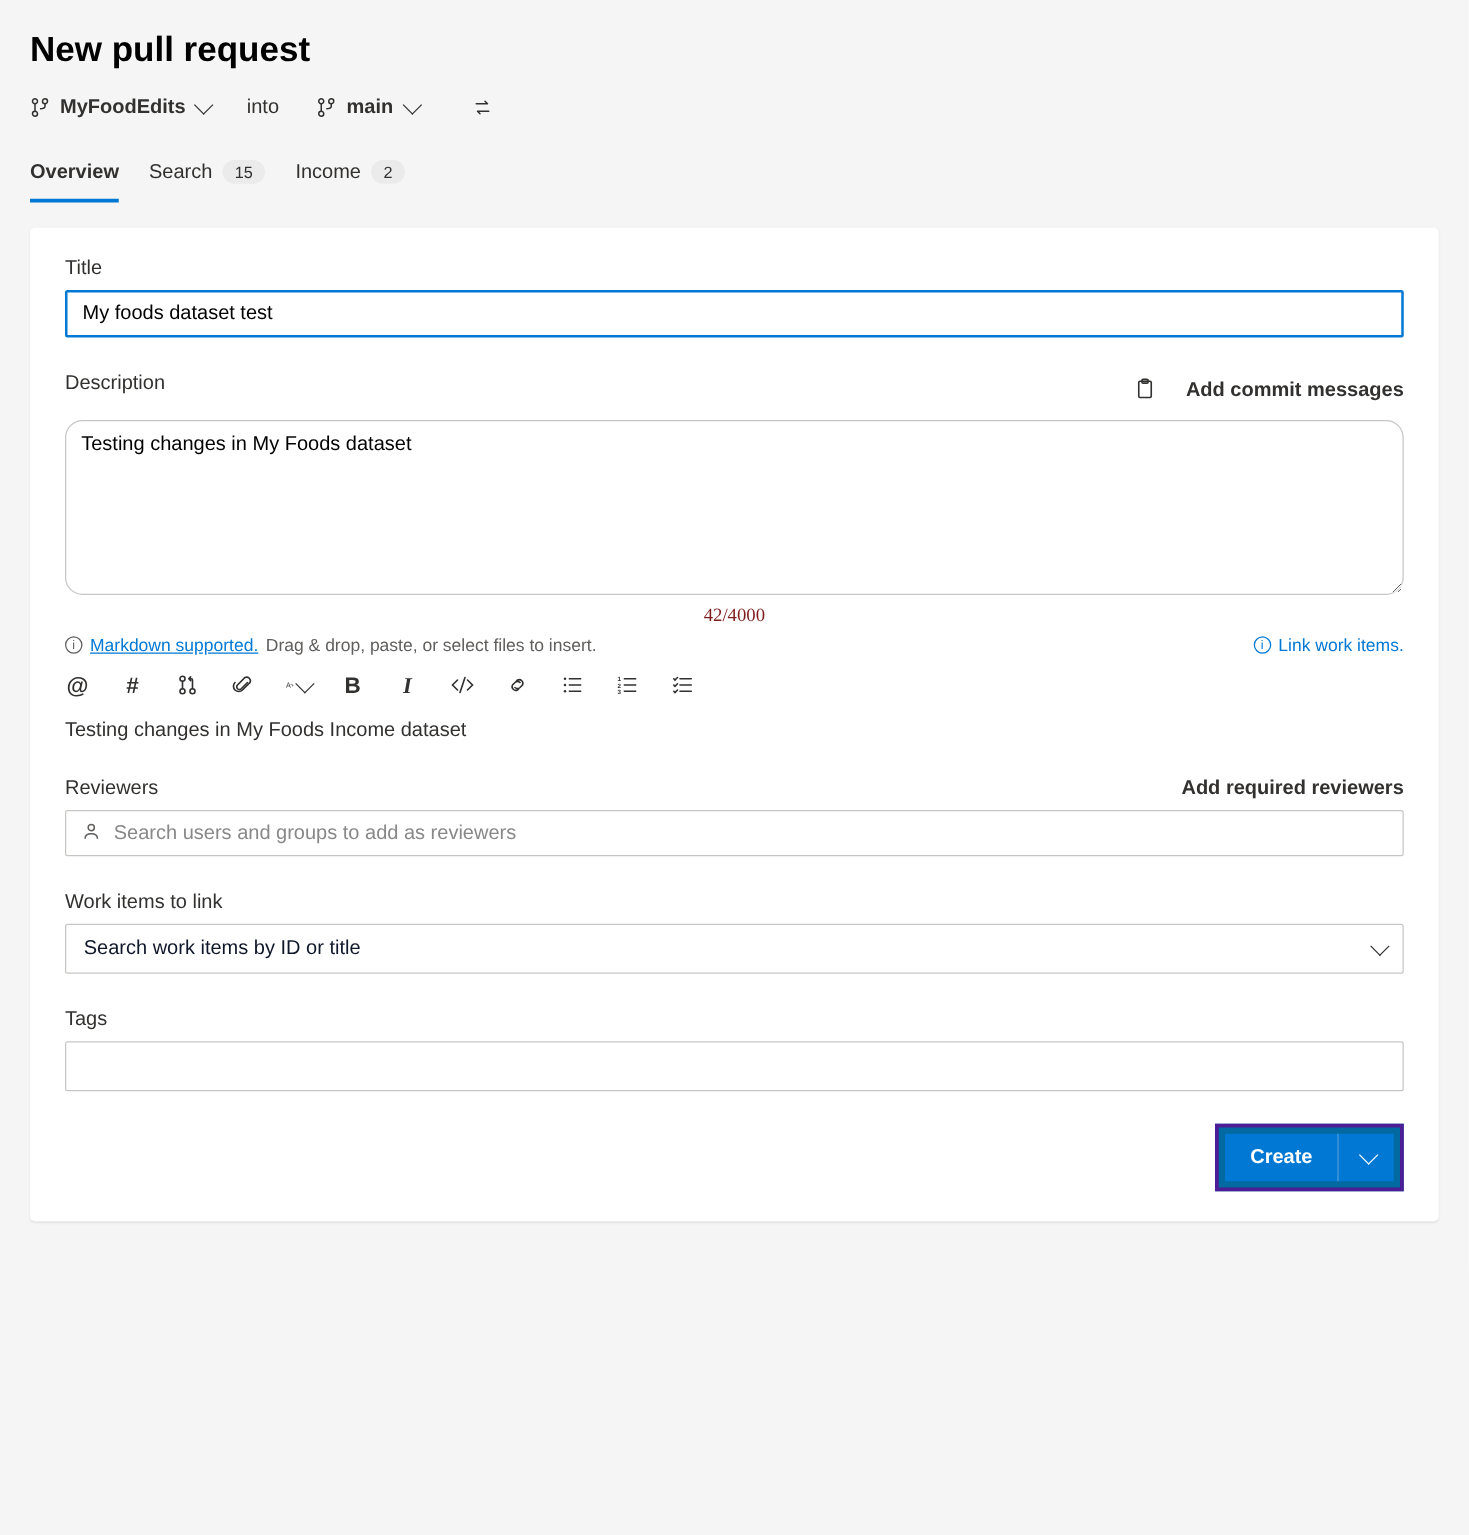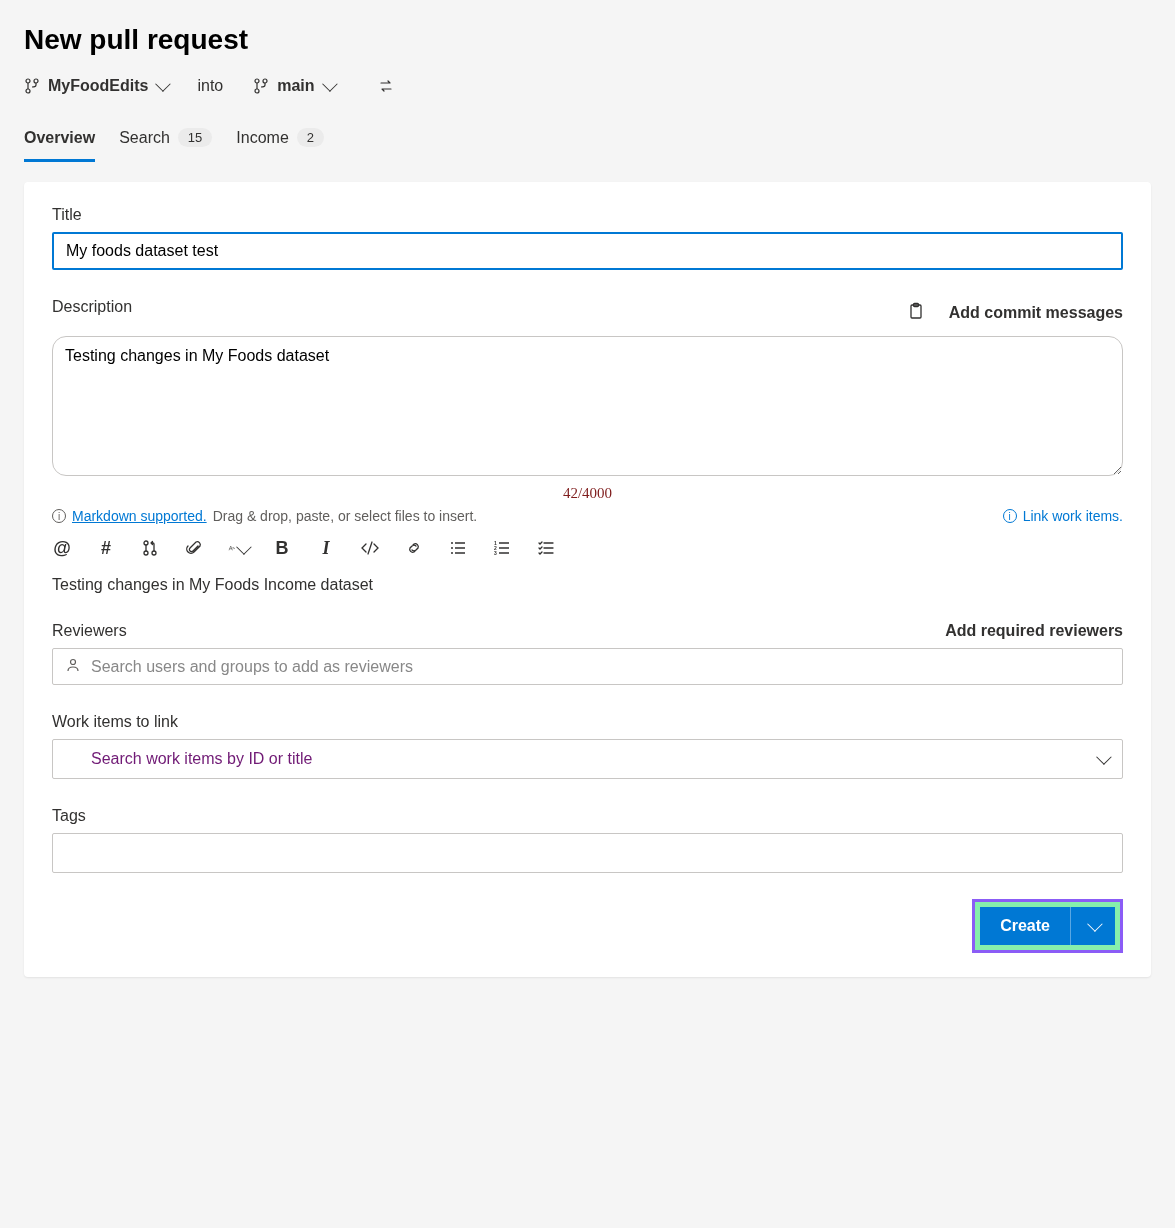--- a/index.html
+++ b/index.html
@@ -173,30 +173,30 @@
     .input-with-icon input::placeholder { color: #888; }
     .select-row {
       display: flex;
       align-items: center;
       justify-content: space-between;
       border: 1px solid #c8c6c4;
       border-radius: 2px;
       padding: 10px 14px;
       cursor: pointer;
     }
-    .select-placeholder { color: #701a75; font-size: 16px; margin-left: 24px; }
+    .select-placeholder { color: #0f172a; font-size: 16px; }
     .footer {
       display: flex;
       justify-content: flex-end;
       margin-top: 26px;
     }
     .create-wrap {
-      border: 3px solid #8b5cf6;
+      border: 3px solid #4c1d95;
       padding: 5px;
-      background: #86efac;
+      background: #0369a1;
       display: flex;
     }
     .create-btn {
       background: #0078d4;
       color: #fff;
       border: none;
       padding: 10px 20px;
       font-size: 16px;
       font-weight: 600;
       cursor: pointer;

